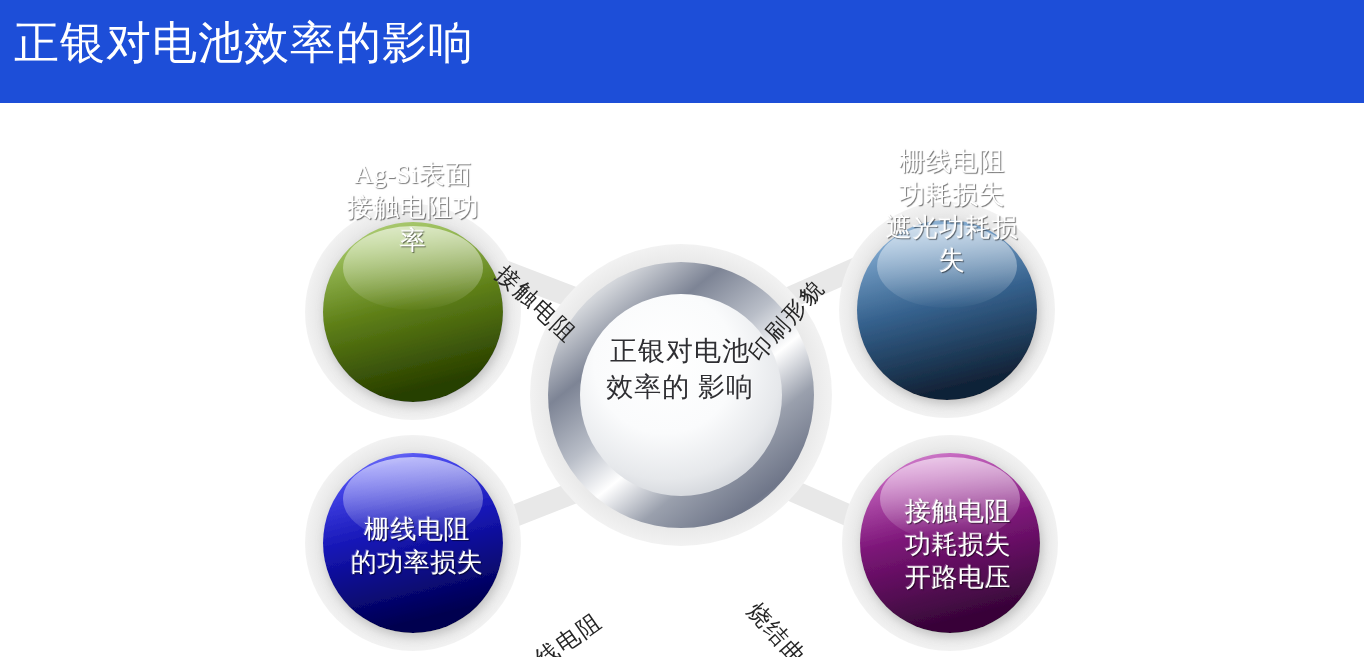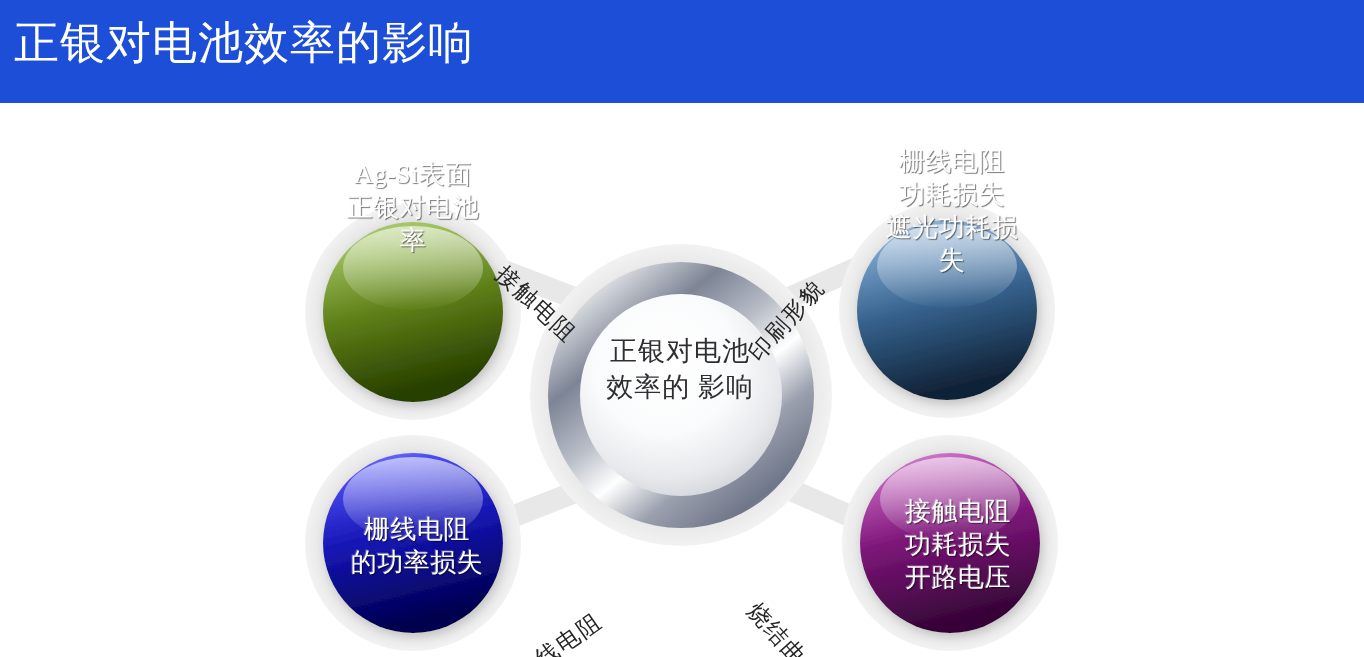--- a/index.html
+++ b/index.html
@@ -220,21 +220,21 @@
     </g>
 
     <g>
       <circle cx="681" cy="292" r="151" fill="url(#haloGrad)"></circle>
       <circle cx="681" cy="292" r="133" fill="url(#gradSilverRing)"></circle>
       <circle cx="681" cy="292" r="101" fill="url(#gradSilverInner)"></circle>
     </g>
   </svg>
 
   <div class="node-label" id="label-topleft">Ag-Si表面
-正银对电池
+接触电阻功
 率</div>
 
   <div class="node-label" id="label-topright">栅线电阻
 功耗损失
 遮光功耗损
 失</div>
 
   <div class="node-label" id="label-bottomleft">栅线电阻
 的功率损失</div>
 

